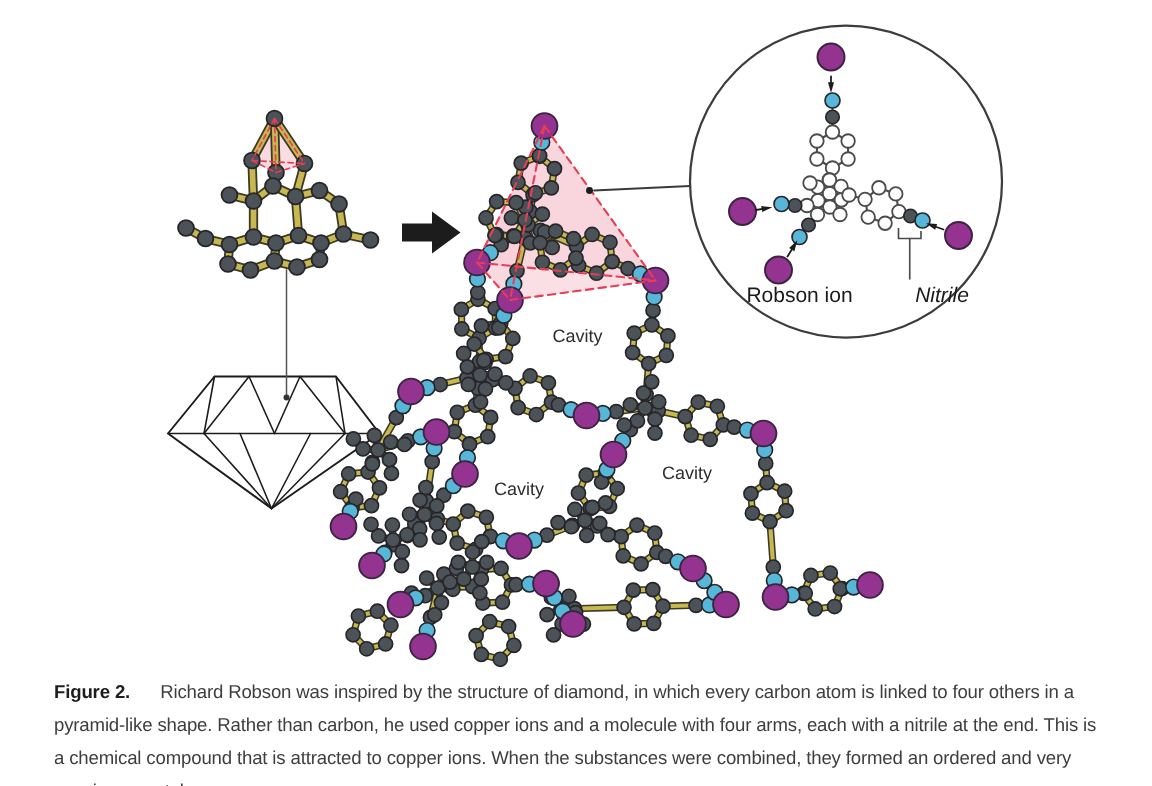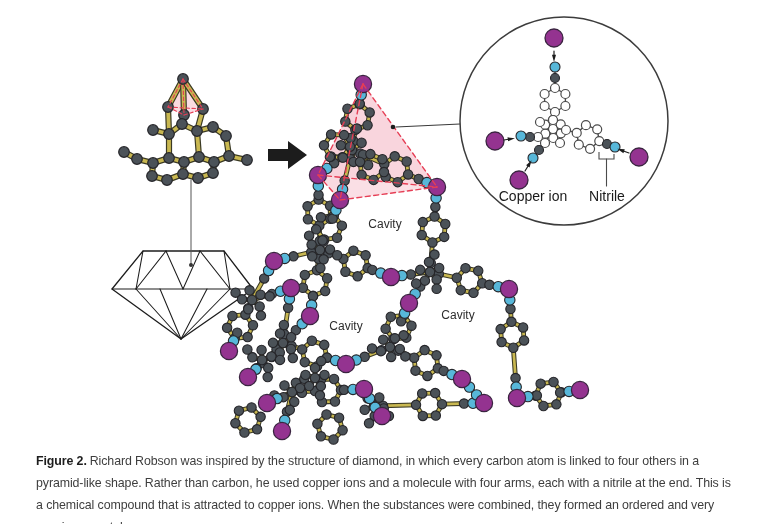--- a/index.html
+++ b/index.html
@@ -6,24 +6,24 @@
   .stage{position:relative;width:768px;height:524px;background:#ffffff;overflow:hidden;
          font-family:"Liberation Sans",sans-serif;}
   svg{position:absolute;left:0;top:0;}
   .lbl{position:absolute;white-space:nowrap;}
   .cavity{font-size:12px;color:#2d2d2d;transform:translateX(-50%);}
   .cav1{left:385px;top:217px;}
   .cav2{left:346px;top:319px;}
   .cav3{left:458px;top:308px;}
   .inset-lbl{font-size:14px;color:#1a1a1a;transform:translateX(-50%);}
   .copper-lbl{left:533px;top:188px;}
-  .nitrile-lbl{left:607px;top:188px;}
+  .nitrile-lbl{left:628px;top:188px;font-style:italic;}
   .caption{position:absolute;left:36px;top:450px;width:702px;margin:0;
            font-size:12.4px;line-height:22px;letter-spacing:-0.1px;color:#3e3e3e;}
-  .caption b{color:#1d1d1d;margin-right:3px;font-weight:700;}
+  .caption b{color:#1d1d1d;margin-right:20px;font-weight:700;}
 </style>
 </head>
 <body>
 
 <div class="stage">
   <svg id="diagram" width="768" height="524" viewBox="0 0 768 524">
       <g>
         <polygon points="183,79 168,107 184,115" fill="#f5c0cc" fill-opacity="0.6" stroke="none" stroke-width="0"></polygon>
         <polygon points="183,79 184,115 203,109" fill="#f5c0cc" fill-opacity="0.55" stroke="none" stroke-width="0"></polygon>
         <polygon points="363,84 318,175 437,187" fill="#f5c0cc" fill-opacity="0.32" stroke="none" stroke-width="0"></polygon>
@@ -1048,17 +1048,17 @@
         <line x1="629" y1="153" x2="622" y2="150.5" stroke="#1c1c1c" stroke-width="1.2" stroke-linecap="round"></line>
         <polygon points="617.2912904420258,148.81831801500923 624.76485225917,149.33570107577017 623.401755144461,153.1523729969552" fill="#1c1c1c" fill-opacity="1" stroke="none" stroke-width="0"></polygon>
         <path d="M599,152 V159 H614 V154" fill="none" stroke="#4b4b4b" stroke-width="1.1"></path>
         <line x1="606.5" y1="159" x2="606.5" y2="186" stroke="#4b4b4b" stroke-width="1.1" stroke-linecap="round"></line>
       </g>
     </svg>
 
   <span class="lbl cavity cav1">Cavity</span>
   <span class="lbl cavity cav2">Cavity</span>
   <span class="lbl cavity cav3">Cavity</span>
-  <span class="lbl inset-lbl copper-lbl">Copper ion</span>
+  <span class="lbl inset-lbl copper-lbl">Robson ion</span>
   <span class="lbl inset-lbl nitrile-lbl">Nitrile</span>
 
   <p class="caption"><b>Figure 2.</b><span>Richard Robson was inspired by the structure of diamond, in which every carbon atom is linked to four others in a pyramid-like shape. Rather than carbon, he used copper ions and a molecule with four arms, each with a nitrile at the end. This is a chemical compound that is attracted to copper ions. When the substances were combined, they formed an ordered and very spacious crystal.</span></p>
 </div>
 
 </body></html>

